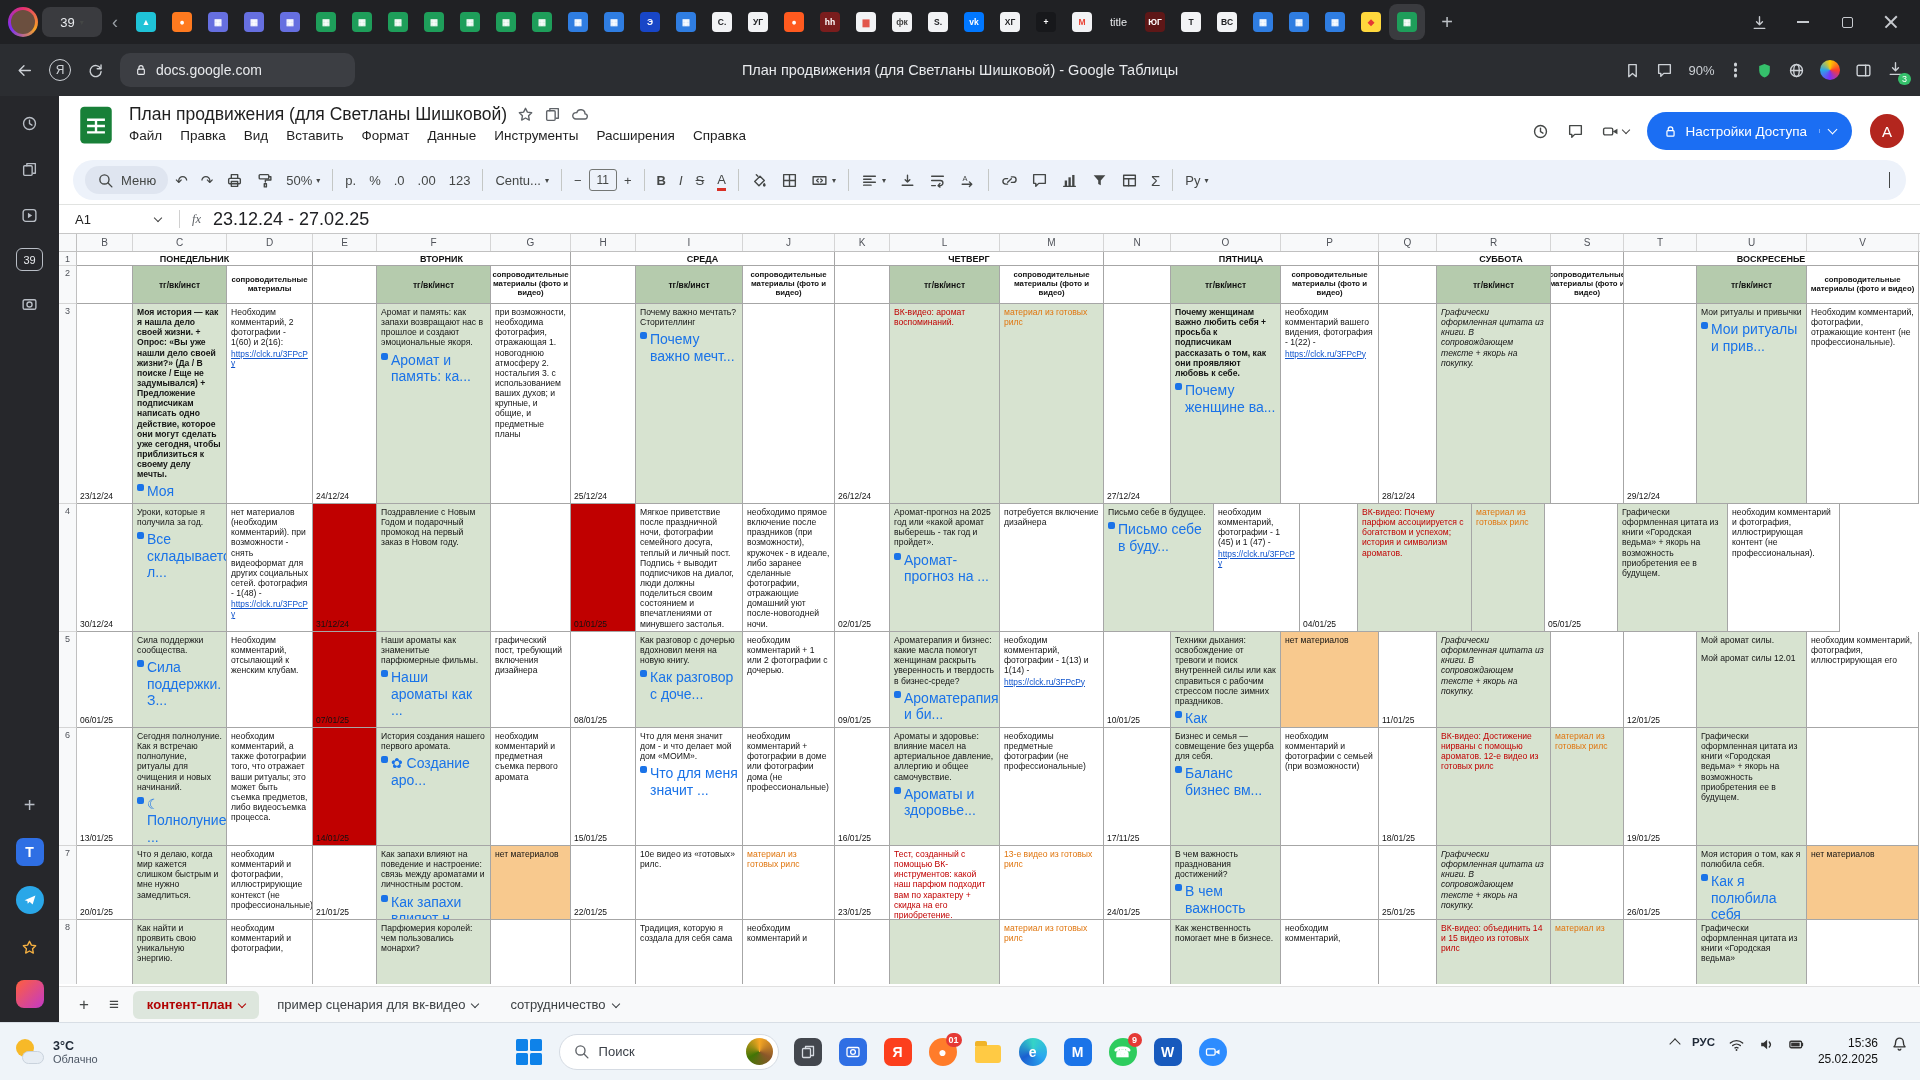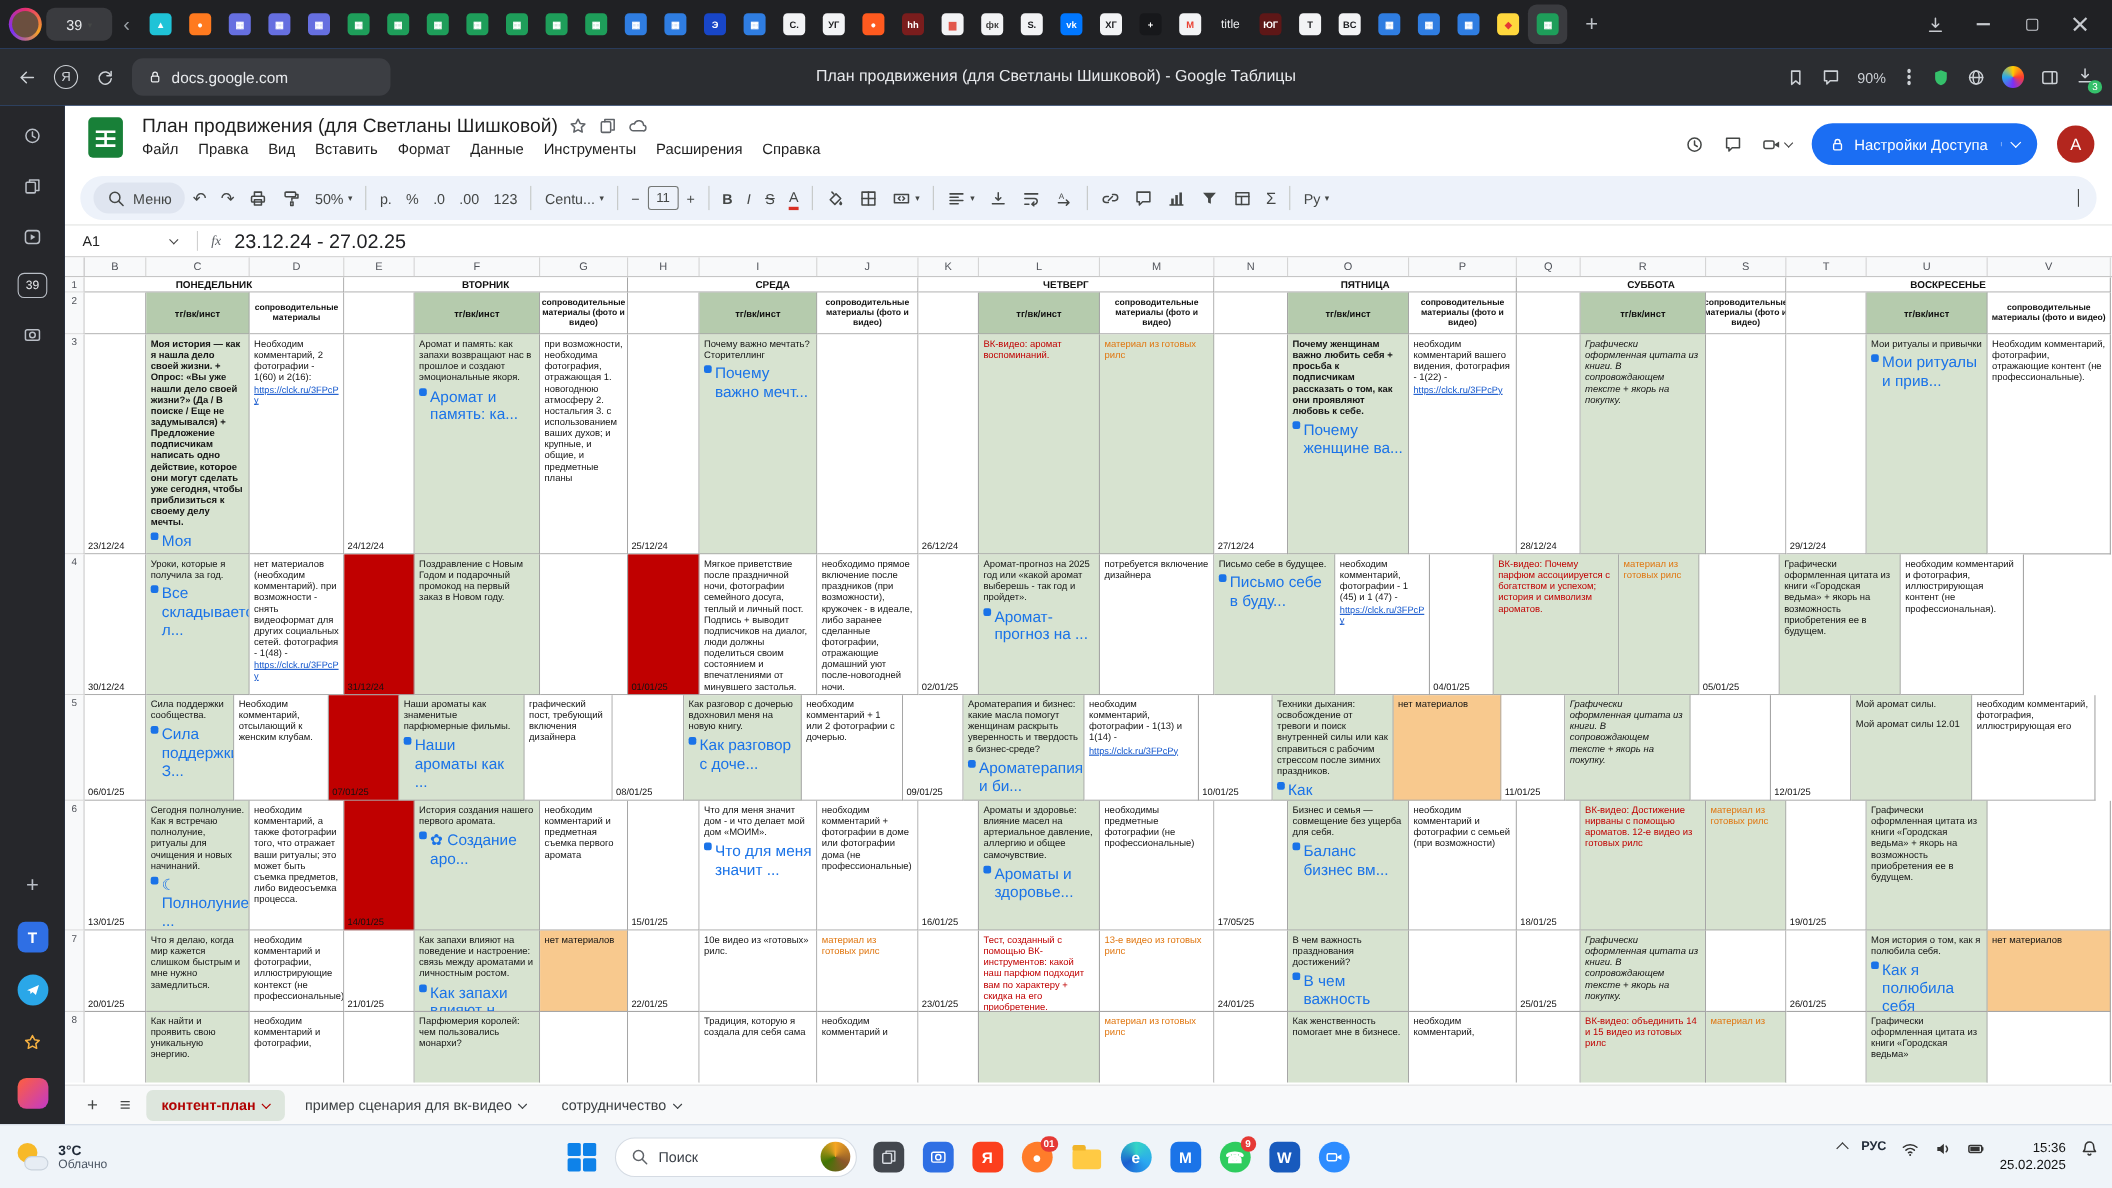--- a/index.html
+++ b/index.html
@@ -1,17 +1,17 @@
 <!DOCTYPE html>
 <html><head>
 <meta charset="utf-8">
 <style>
 *{margin:0;padding:0;box-sizing:border-box}
 html,body{width:1920px;height:1080px;overflow:hidden;background:#000}
-#screen{position:relative;width:1920px;height:1080px;font-family:"Liberation Sans",sans-serif;background:#3b82f6;overflow:hidden}
+#screen{position:relative;width:1920px;height:1080px;font-family:"Liberation Sans",sans-serif;background:#0369a1;overflow:hidden}
 
 .tabstrip{position:absolute;top:0;left:0;width:100%;height:44px;background:#202124;display:flex;align-items:center;padding:0 8px;gap:4px;z-index:30}
 .avatar{width:30px;height:30px;border-radius:50%;background:conic-gradient(#e52e71,#f7a325,#7b2ff7,#e52e71);display:flex;align-items:center;justify-content:center;flex:none}
 .avatar::before{content:"";width:24px;height:24px;border-radius:50%;background:#6b4f3f}
 .tabcount{height:30px;min-width:60px;background:#3a3b3f;border-radius:8px;color:#e8eaed;display:flex;align-items:center;justify-content:center;gap:5px;font-size:13px;padding:0 8px;flex:none}
 .tsarrow{color:#9aa0a6;font-size:18px;padding:0 6px}
 .tablist{display:flex;align-items:center;height:100%;overflow:hidden}
 .tab{width:36px;height:36px;display:flex;align-items:center;justify-content:center;border-radius:8px;flex:none}
 .tab.active{background:#3a3b3f}
 .tab.wide{width:auto;padding:0 10px}
@@ -791,21 +791,21 @@
           <div class="cell ccell bg-green" style="width: 110px;">
             <div>Графически оформленная цитата из книги «Городская ведьма» + якорь на возможность приобретения ее в будущем.</div>
           </div>
           <div class="cell mcell bg-white" style="width: 112px;">
             <div>необходим комментарий и фотография, иллюстрирующая контент (не профессиональная).</div>
           </div>
         </div>
         <div class="grow" style="height: 96px;">
           <div class="gut" style="height: 100%;">5</div>
           <div class="cell datec bg-white" style="width: 56px;">06/01/25</div>
-          <div class="cell ccell bg-green" style="width: 80px;">
+          <div class="cell ccell bg-green" style="width: 94px;">
             <div>Сила поддержки сообщества.</div>
             <div class="chip">
               <span class="chipbox"></span>
               <span>Сила поддержки. З...</span>
             </div>
           </div>
           <div class="cell mcell bg-white" style="width: 86px;">
             <div>Необходим комментарий, отсылающий к женским клубам.</div>
           </div>
           <div class="cell datec bg-red" style="width: 64px;">07/01/25</div>
@@ -906,21 +906,21 @@
           <div class="cell ccell bg-green" style="width: 110px;">
             <div>Ароматы и здоровье: влияние масел на артериальное давление, аллергию и общее самочувствие.</div>
             <div class="chip">
               <span class="chipbox"></span>
               <span>Ароматы и здоровье...</span>
             </div>
           </div>
           <div class="cell mcell bg-white" style="width: 104px;">
             <div>необходимы предметные фотографии (не профессиональные)</div>
           </div>
-          <div class="cell datec bg-white" style="width: 67px;">17/05/25</div>
+          <div class="cell datec bg-white" style="width: 67px;">17/11/25</div>
           <div class="cell ccell bg-green" style="width: 110px;">
             <div>Бизнес и семья — совмещение без ущерба для себя.</div>
             <div class="chip">
               <span class="chipbox"></span>
               <span>Баланс бизнес вм...</span>
             </div>
           </div>
           <div class="cell mcell bg-white" style="width: 98px;">
             <div>необходим комментарий и фотографии с семьей (при возможности)</div>
           </div>

